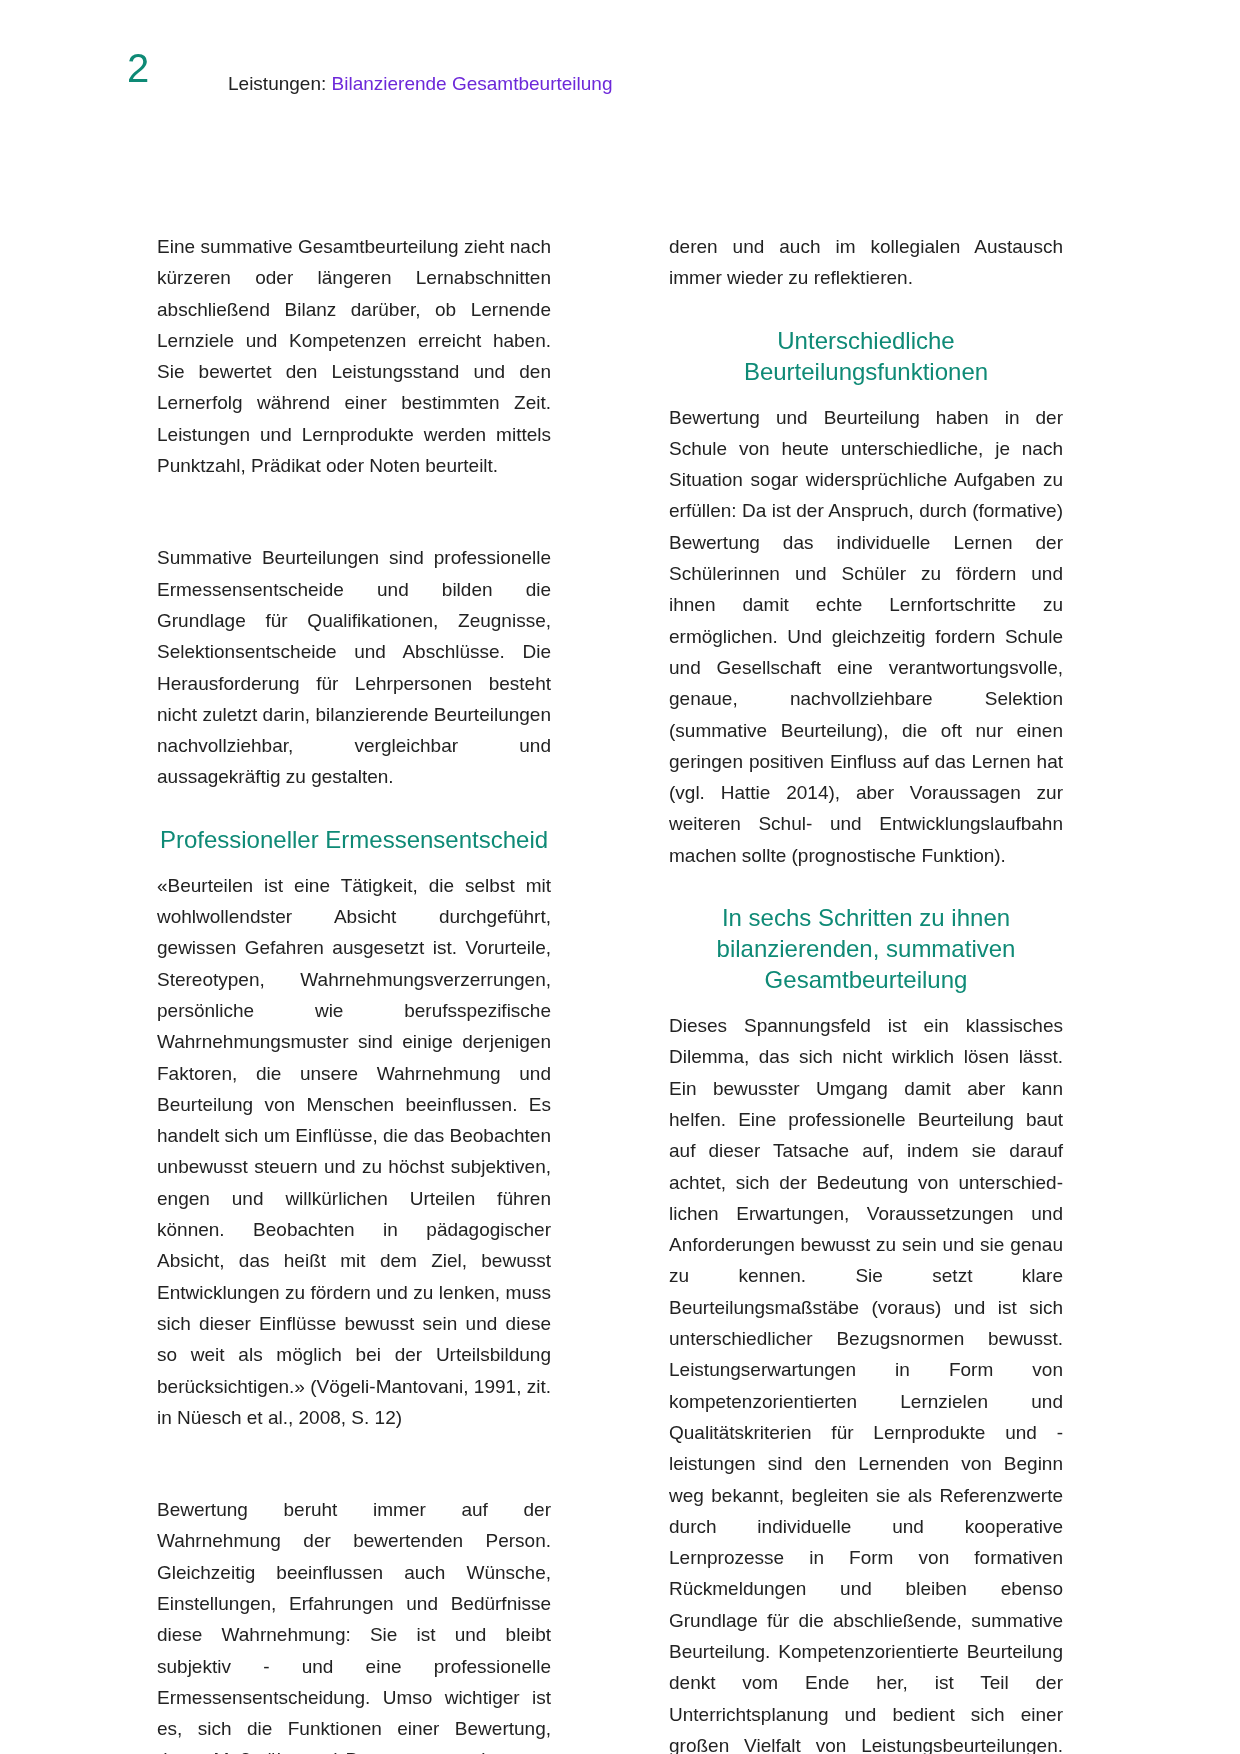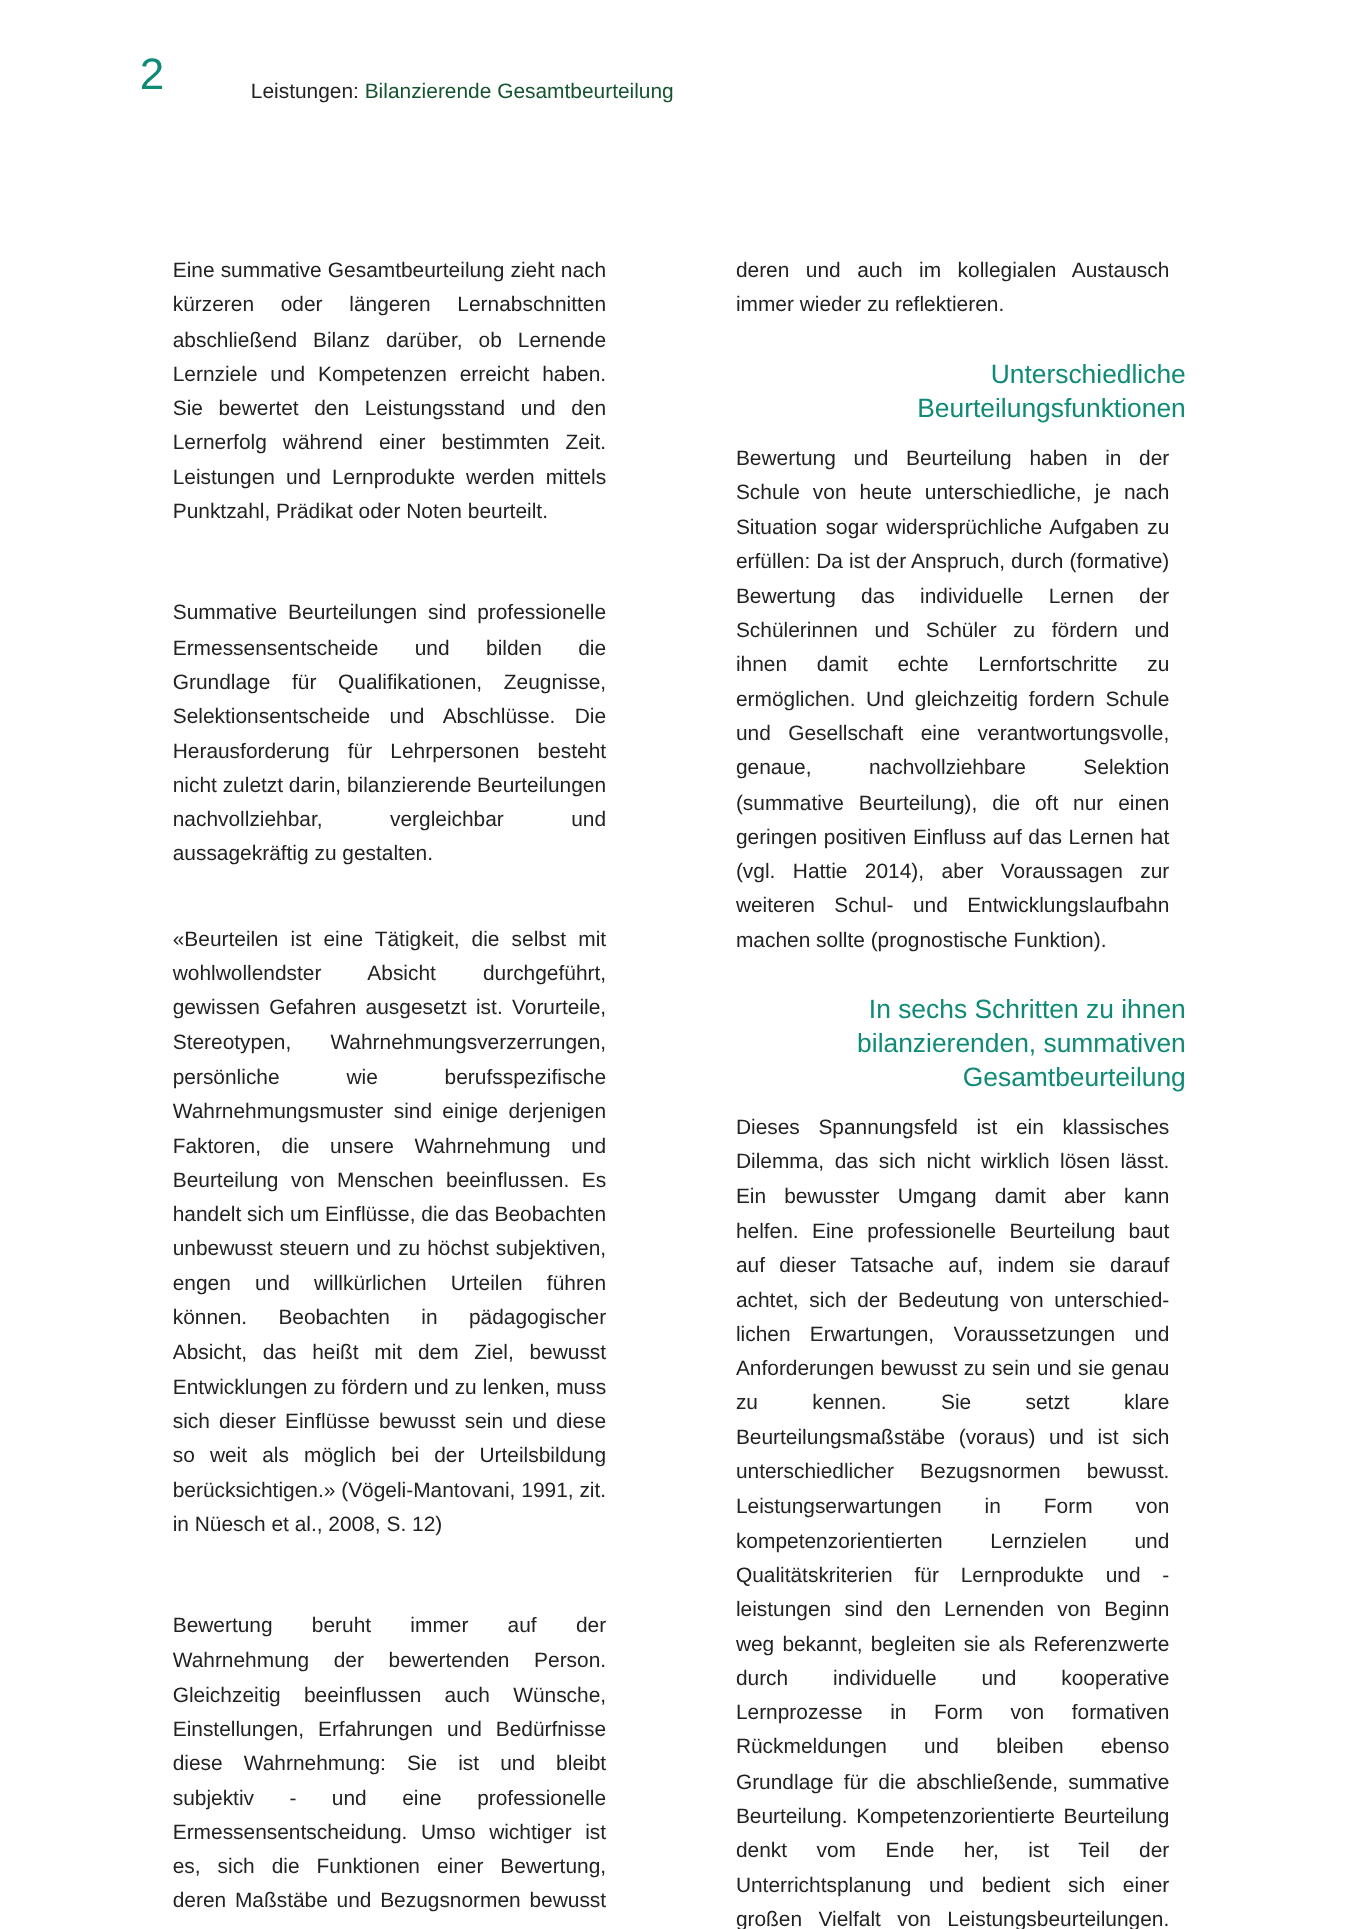--- a/index.html
+++ b/index.html
@@ -1,43 +1,44 @@
 <!DOCTYPE html>
 <html><head>
   <meta charset="utf-8">
   <style>
     html, body { margin: 0; padding: 0; background: #ffffff; }
     body { width: 1240px; height: 1754px; position: relative; overflow: hidden;
            font-family: "Liberation Sans", sans-serif; color: #222222; }
     .page-number { position: absolute; left: 127px; top: 48px; font-size: 40px; color: #0e8a76;
                    font-weight: 300; line-height: 1; }
     .running-header { position: absolute; left: 228px; top: 73px; font-size: 19px; color: #222; }
-    .running-header .accent { color: #14532d; }
+    .running-header .accent { color: #6d28d9; }
     .col { position: absolute; top: 216px; width: 424px; font-size: 19px; line-height: 31.3px;
            text-align: justify; color: #222; }
     .col.left { left: 142px; }
     .col.right { left: 654px; }
     .col p { margin: 15px; hyphens: manual; }
     .gap { height: 31px; }
-    .h2 { color: #0e8a76; font-size: 24px; line-height: 31px; margin: 0; font-weight: normal; text-align: right; }
+    .h2 { color: #0e8a76; font-size: 24px; line-height: 31px; margin: 0; font-weight: normal; text-align: center; }
     .gap-h { height: 16px; }
   </style>
 </head>
 <body>
 
 <div class="page-number">2</div>
 <div class="running-header">
   <span>Leistungen: </span><span class="accent">Bilanzierende Gesamtbeurteilung</span>
 </div>
 
 <div class="col left">
   <p>Eine summative Gesamtbeurteilung zieht nach kürzeren oder längeren Lernabschnitten abschließend Bilanz darüber, ob Lernende Lernziele und Kompeten­zen erreicht haben. Sie bewertet den Leistungsstand und den Lernerfolg während einer bestimmten Zeit. Leistungen und Lernprodukte werden mittels Punkt­zahl, Prädikat oder Noten beurteilt.</p>
   <div class="gap"></div>
   <p>Summative Beurteilungen sind professionelle Ermes­sensentscheide und bilden die Grundlage für Qua­lifikationen, Zeugnisse, Selektionsentscheide und Abschlüsse. Die Herausforderung für Lehrpersonen besteht nicht zuletzt darin, bilanzierende Beurteilun­gen nachvollziehbar, vergleichbar und aussagekräftig zu gestalten.</p>
   <div class="gap-h"></div>
+  <h2 class="h2">Professioneller Ermessensentscheid</h2>
   <p>«Beurteilen ist eine Tätigkeit, die selbst mit wohlwol­lendster Absicht durchgeführt, gewissen Gefahren ausgesetzt ist. Vorurteile, Stereotypen, Wahrneh­mungsverzerrungen, persönliche wie berufsspezifi­sche Wahrnehmungsmuster sind einige derjenigen Faktoren, die unsere Wahrnehmung und Beurteilung von Menschen beeinflussen. Es handelt sich um Einflüsse, die das Beobachten unbewusst steuern und zu höchst subjektiven, engen und willkürlichen Urteilen führen können. Beobachten in pädagogischer Absicht, das heißt mit dem Ziel, bewusst Entwick­lungen zu fördern und zu lenken, muss sich dieser Einflüsse bewusst sein und diese so weit als möglich bei der Urteilsbildung berücksichtigen.» (Vögeli-Man­tovani, 1991, zit. in Nüesch et al., 2008, S. 12)</p>
   <div class="gap"></div>
   <p>Bewertung beruht immer auf der Wahrnehmung der bewertenden Person. Gleichzeitig beeinflussen auch Wünsche, Einstellungen, Erfahrungen und Bedürfnisse diese Wahrnehmung: Sie ist und bleibt subjektiv - und eine professionelle Ermessensentscheidung. Umso wichtiger ist es, sich die Funktionen einer Bewertung, deren Maßstäbe und Bezugsnormen bewusst zu</p>
 </div>
 
 <div class="col right">
   <p>deren und auch im kollegialen Austausch immer wieder zu reflektieren.</p>
   <div class="gap-h"></div>
   <h2 class="h2">Unterschiedliche Beurteilungsfunktionen</h2>
   <p>Bewertung und Beurteilung haben in der Schule von heute unterschiedliche, je nach Situation sogar wider­sprüchliche Aufgaben zu erfüllen: Da ist der Anspruch, durch (formative) Bewertung das individuelle Lernen der Schülerinnen und Schüler zu fördern und ihnen damit echte Lernfortschritte zu ermöglichen. Und gleichzeitig fordern Schule und Gesellschaft eine ver­antwortungsvolle, genaue, nachvollziehbare Selektion (summative Beurteilung), die oft nur einen geringen positiven Einfluss auf das Lernen hat (vgl. Hattie 2014), aber Voraussagen zur weiteren Schul- und Entwicklungslaufbahn machen sollte (prognostische Funktion).</p>

